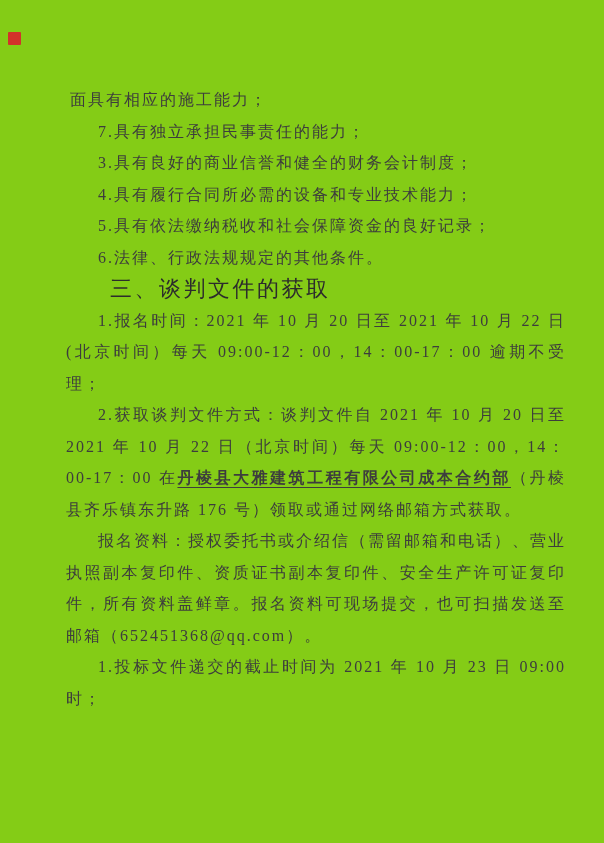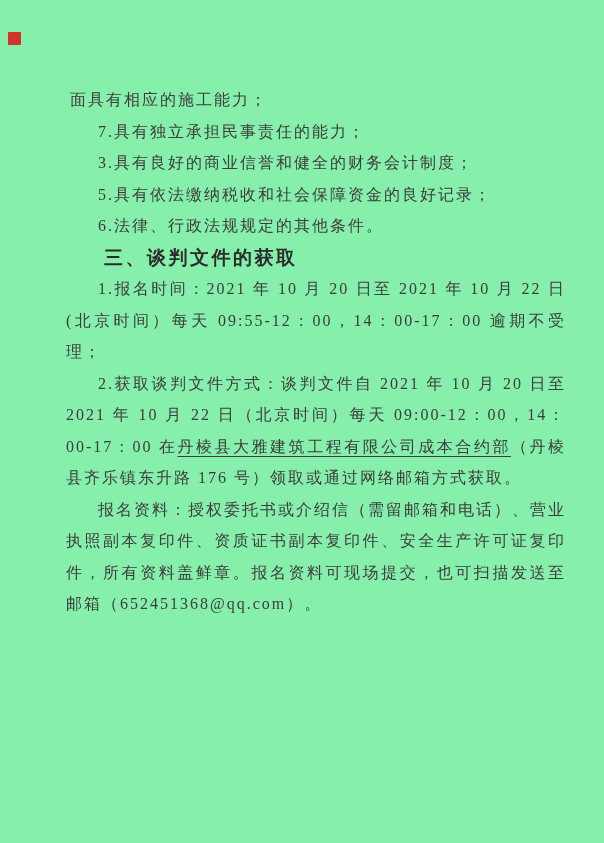--- a/index.html
+++ b/index.html
@@ -6,21 +6,21 @@
   html, body { width: 604px; height: 843px; }
   body {
     position: relative;
     overflow: hidden;
     background: #ffffff;
     font-family: "Liberation Serif", "DejaVu Serif", serif;
   }
   .page {
     position: absolute;
     inset: 0;
-    background: #86efac;
+    background: #84cc16;
   }
   .stamp {
     position: absolute;
     left: 8px;
     top: 32px;
     width: 13px;
     height: 13px;
     background: #d2322a;
     border-radius: 1px;
   }
@@ -33,57 +33,60 @@
     font-size: 16px;
     line-height: 31.5px;
     letter-spacing: 2px;
     text-align: justify;
   }
   .content p { margin: 0; }
   .ind { text-indent: 2em; }
   .cont { text-indent: 4px; }
   .heading {
     text-indent: 2em;
-    font-weight: bold;
+    font-weight: normal;
     color: #2c2c2c;
     letter-spacing: 2.5px;
     font-family: "Liberation Sans", "DejaVu Sans", sans-serif;
-    font-size: 19px;
+    font-size: 22px;
   }
   .u {
     text-decoration: underline;
     text-underline-offset: 4px;
     text-decoration-thickness: 1px;
+    font-weight: bold;
   }
 </style>
 </head>
 <body>
 
 <div class="page">
 
   <div class="stamp"></div>
 
   <div class="content">
 
     <p class="cont">面具有相应的施工能力；</p>
 
     <p class="ind">7.具有独立承担民事责任的能力；</p>
 
     <p class="ind">3.具有良好的商业信誉和健全的财务会计制度；</p>
 
+    <p class="ind">4.具有履行合同所必需的设备和专业技术能力；</p>
 
     <p class="ind">5.具有依法缴纳税收和社会保障资金的良好记录；</p>
 
 
     <p class="ind">6.法律、行政法规规定的其他条件。</p>
 
     <p class="heading">三、谈判文件的获取</p>
 
-    <p class="ind">1.报名时间：2021 年 10 月 20 日至 2021 年 10 月 22 日(北京时间）每天 09:55-12：00，14：00-17：00 逾期不受理；</p>
+    <p class="ind">1.报名时间：2021 年 10 月 20 日至 2021 年 10 月 22 日(北京时间）每天 09:00-12：00，14：00-17：00 逾期不受理；</p>
 
     <p class="ind"><span>2.获取谈判文件方式：谈判文件自 2021 年 10 月 20 日至 2021 年 10 月 22 日（北京时间）每天 09:00-12：00，14：00-17：00 在</span><span class="u">丹棱县大雅建筑工程有限公司成本合约部</span><span>（丹棱县齐乐镇东升路 176 号）领取或通过网络邮箱方式获取。</span></p>
 
     <p class="ind"><span>报名资料：授权委托书或介绍信（需留邮箱和电话）、营业执照副本复印件、资质证书副本复印件、安全生产许可证复印件，所有资料盖鲜章。报名资料可现场提交，也可扫描发送至邮箱（</span><span>652451368@qq.com</span><span>）。</span></p>
 
 
+    <p class="ind">1.投标文件递交的截止时间为 2021 年 10 月 23 日 09:00 时；</p>
 
   </div>
 </div>
 
 </body></html>

